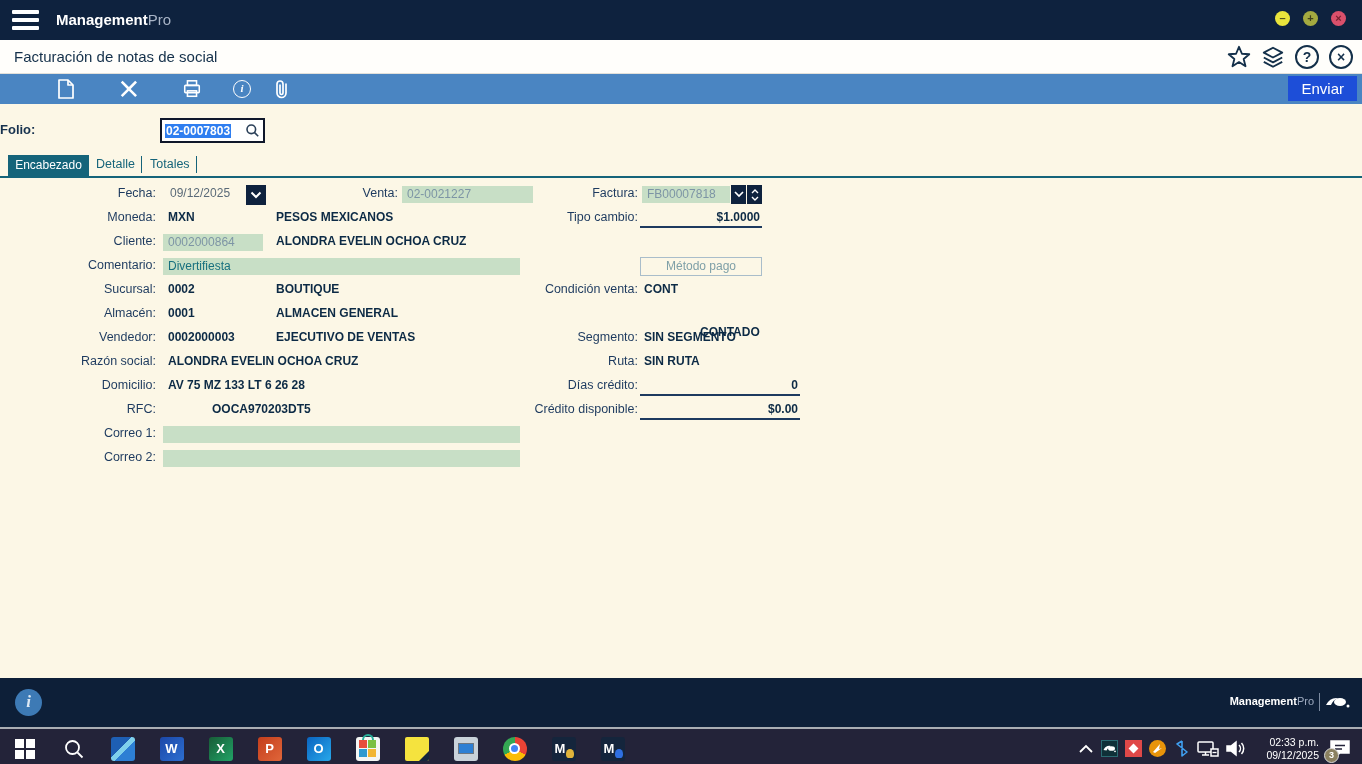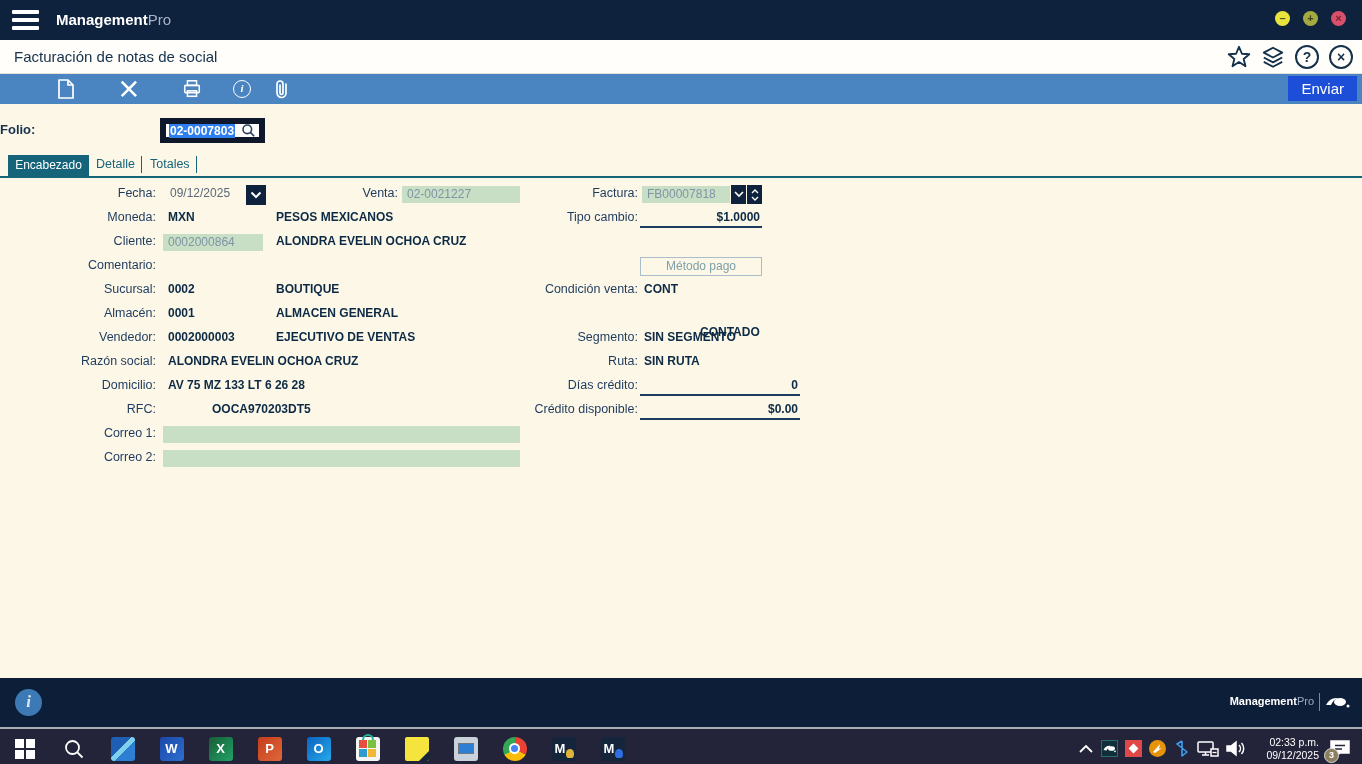--- a/index.html
+++ b/index.html
@@ -35,21 +35,21 @@
   .t-new { left:55px; } .t-cancel { left:118px; } .t-print { left:181px; } .t-info { left:231px; } .t-clip { left:271px; }
   .info-badge { width:18px; height:18px; border:1.6px solid #fff; border-radius:50%; color:#fff;
                 font-size:11px; font-weight:700; font-style:italic; text-align:center; line-height:15px; font-family:"Liberation Serif",serif; }
   .enviar { position:absolute; right:5px; top:2px; height:25px; padding:0 13px; background:#1d4ed8; color:#fff;
             font-size:15px; line-height:25px; cursor:pointer; }
 
   
   .main { position:absolute; top:104px; left:0; right:0; height:574px; background:#fcf7e6; }
   .folio-label { position:absolute; left:0; top:18px; width:155px; font-size:13px; font-weight:700; color:#16314e; }
   .folio-box { position:absolute; left:160px; top:14px; width:105px; height:25px; background:#fff;
-               border:6px solid #0f172a; display:flex; align-items:center; padding:0 3px; cursor:text; }
+               border:2px solid #0f172a; display:flex; align-items:center; padding:0 3px; cursor:text; }
   .folio-box .sel { background:#2f7ef0; color:#fff; font-size:12px; font-weight:700; padding:0 1px; white-space:nowrap; }
   .folio-box .mag { margin-left:auto; display:flex; }
 
   .tab-active { position:absolute; left:8px; top:51px; width:81px; height:21px; background:#15647a; color:#fff;
                 font-size:12px; text-align:center; line-height:21px; cursor:pointer; }
   .tab { position:absolute; top:53px; height:18px; color:#15647a; font-size:12.5px; cursor:pointer; }
   .tab-detalle { left:96px; } .tab-totales { left:150px; }
   .tabpipe { position:absolute; top:52px; width:1px; height:17px; background:#15647a; }
   .pipe1 { left:141px; } .pipe2 { left:196px; }
   .tabline { position:absolute; top:72px; left:0; right:0; height:2px; background:#15647a; }
@@ -222,21 +222,21 @@
     <div class="tabline"></div>
 
     <div class="lbl r1">Fecha:</div>
     <div class="vgray r1">09/12/2025</div>
     <div class="navybtn" style="left:246px; top:81px; width:20px; height:20px;">
       <svg width="12" height="8" viewBox="0 0 12 8" fill="none" stroke="#fff" stroke-width="2">
           <path d="M1.5 1.5L6 6l4.5-4.5"></path>
         </svg>
     </div>
     <div class="lbl r1" style="left:242px; width:156px;">Venta:</div>
-    <div class="gfield r1" style="left:402px; width:118px;">02-0021227</div>
+    <div class="gfield r1" style="left:402px; width:131px;">02-0021227</div>
     <div class="lblr r1">Factura:</div>
     <div class="gfield r1" style="left:642px; width:88px;">FB00007818</div>
     <div class="navybtn" style="left:731px; top:81px; width:15px; height:19px;">
       <svg width="10" height="7" viewBox="0 0 10 7" fill="none" stroke="#fff" stroke-width="1.7">
           <path d="M1 1l4 4 4-4"></path>
         </svg>
     </div>
     <div class="navybtn" style="left:747px; top:81px; width:15px; height:19px;">
       <svg width="8" height="12" viewBox="0 0 8 12" fill="none" stroke="#fff" stroke-width="1.4">
           <path d="M1 4l3-3 3 3"></path>
@@ -248,20 +248,21 @@
     <div class="vcode r2">MXN</div>
     <div class="vname r2">PESOS MEXICANOS</div>
     <div class="lblr r2">Tipo cambio:</div>
     <div class="uline r2" style="width:122px;">$1.0000</div>
 
     <div class="lbl r3">Cliente:</div>
     <div class="gfield r3" style="left:163px; width:100px;">0002000864</div>
     <div class="vname r3">ALONDRA EVELIN OCHOA CRUZ</div>
 
     <div class="lbl r4">Comentario:</div>
+    <div class="gfield r4" style="left:163px; width:357px; color:#17707e;">Divertifiesta</div>
     <div class="mpago r4" style="top:153px;">Método pago</div>
 
     <div class="lbl r5">Sucursal:</div>
     <div class="vcode r5">0002</div>
     <div class="vname r5">BOUTIQUE</div>
     <div class="lblr r5">Condición venta:</div>
     <div class="vrcode r5">CONT</div>
     <div class="vrname r5">CONTADO</div>
 
     <div class="lbl r6">Almacén:</div>

